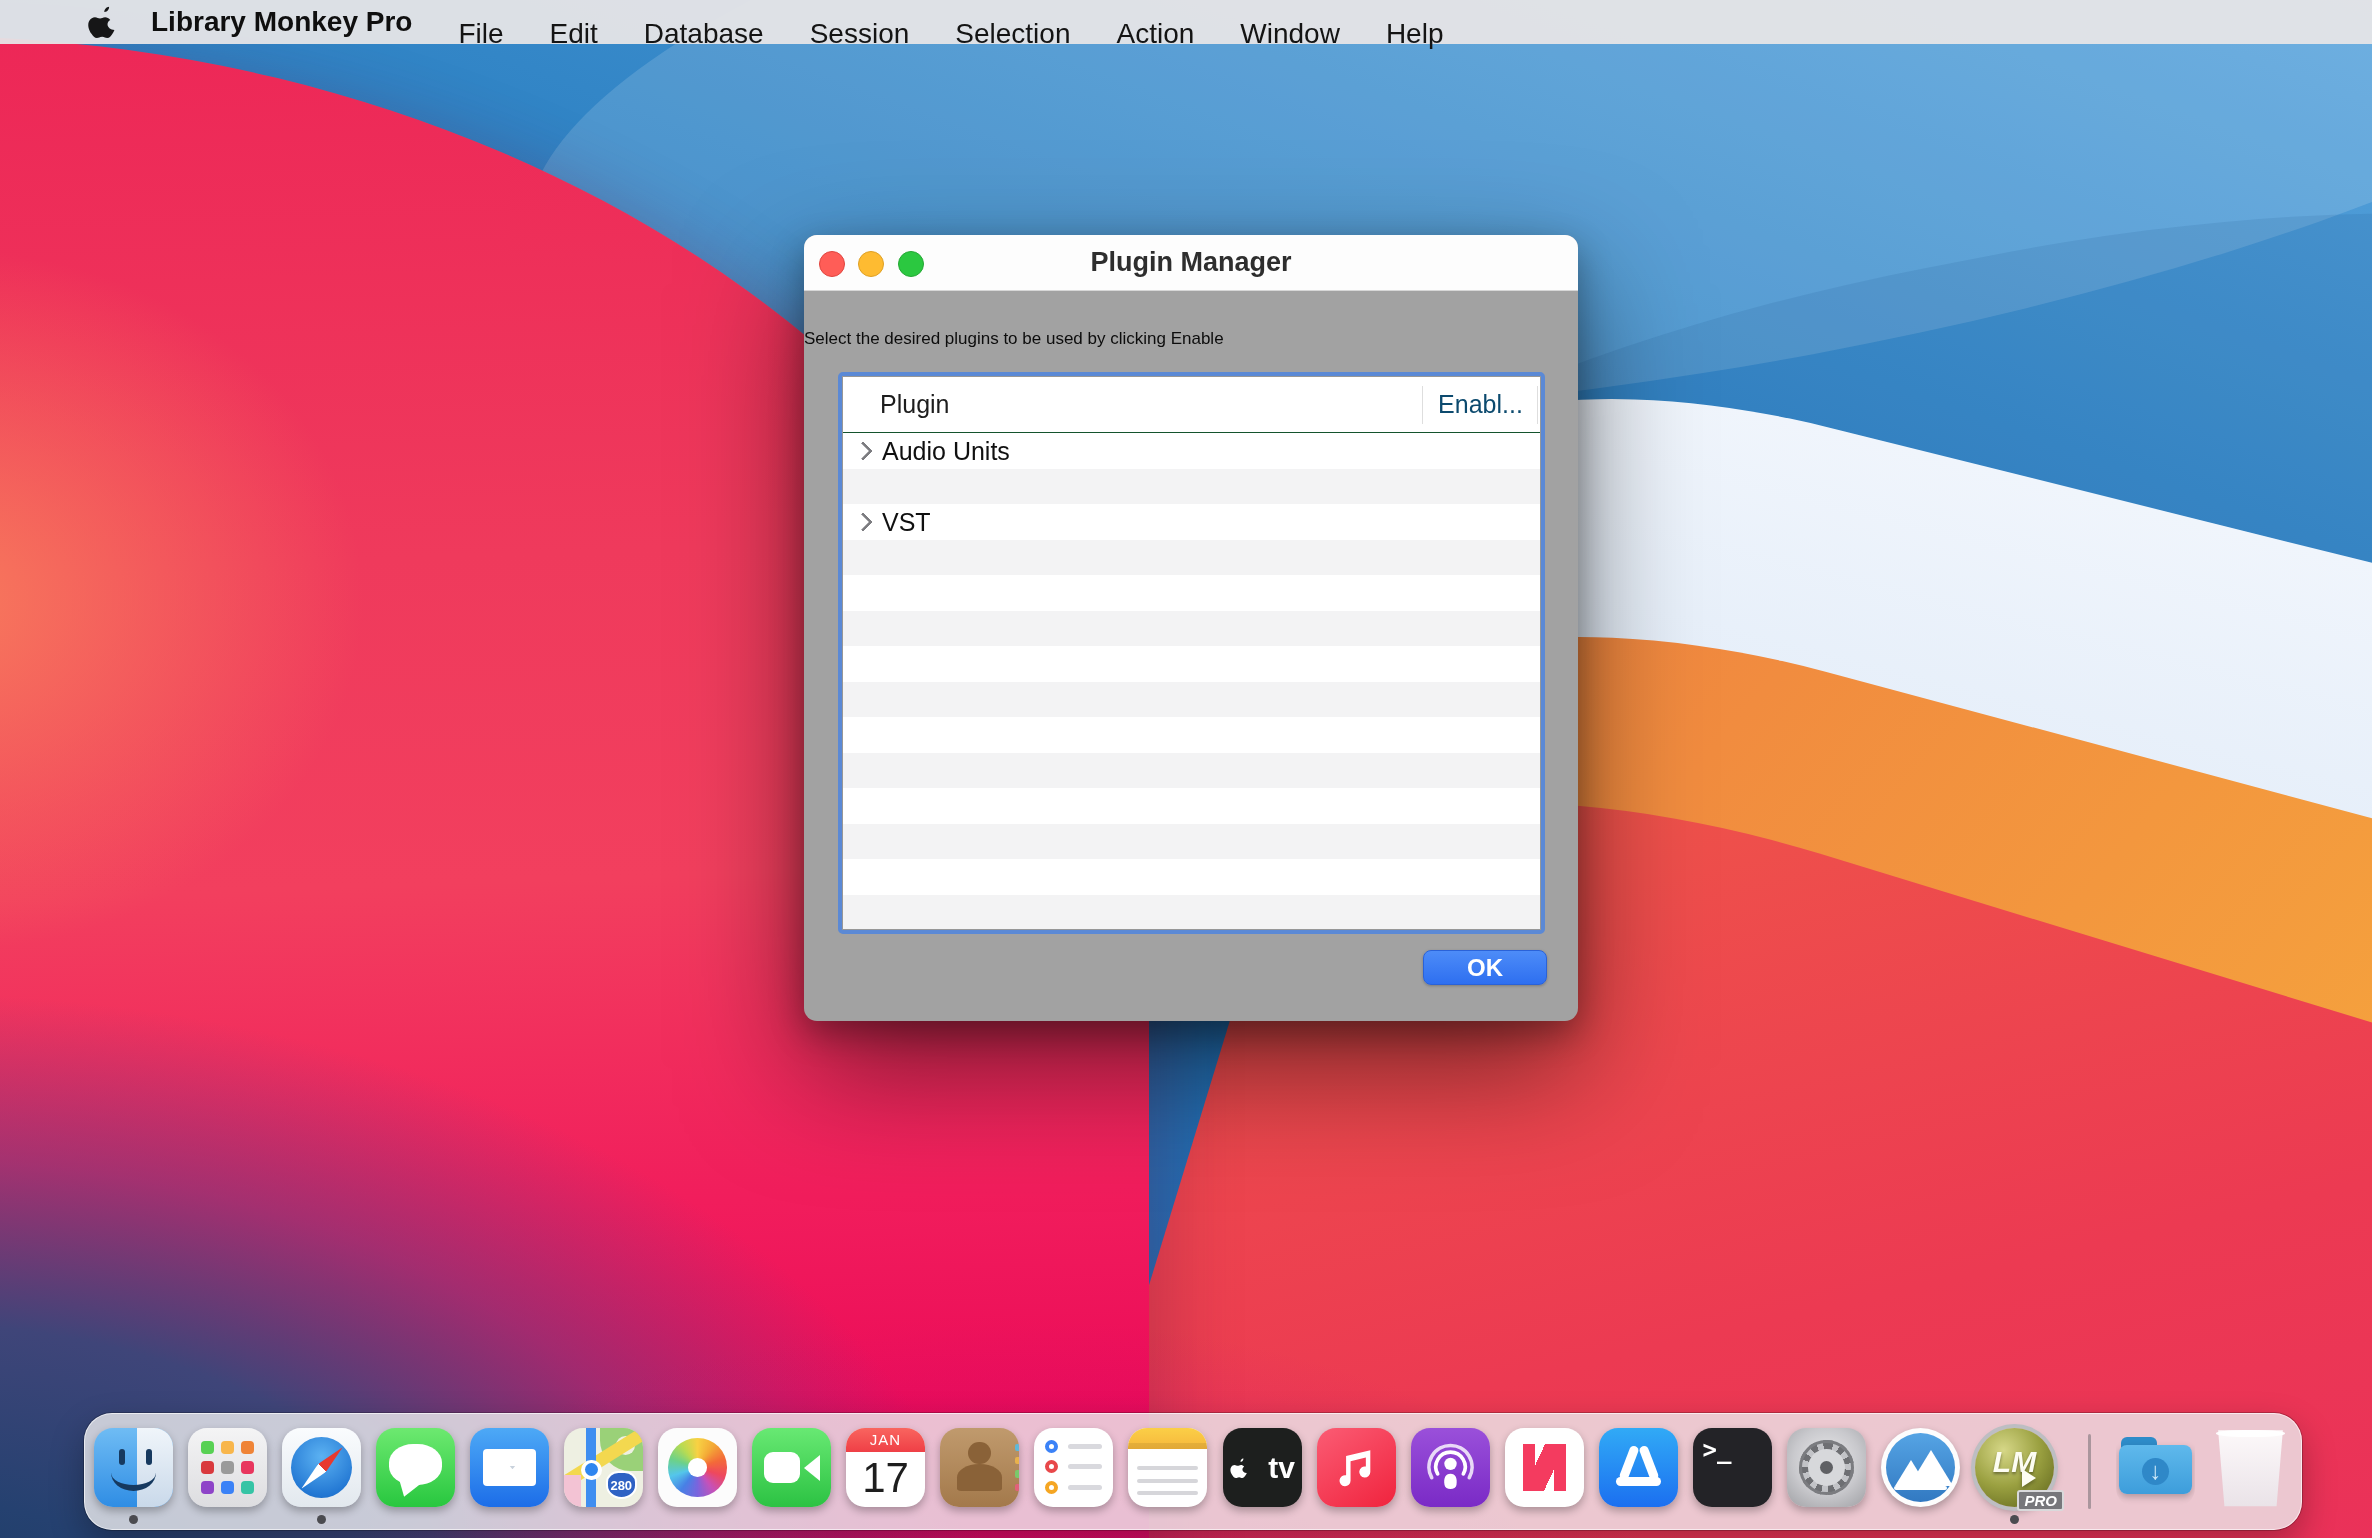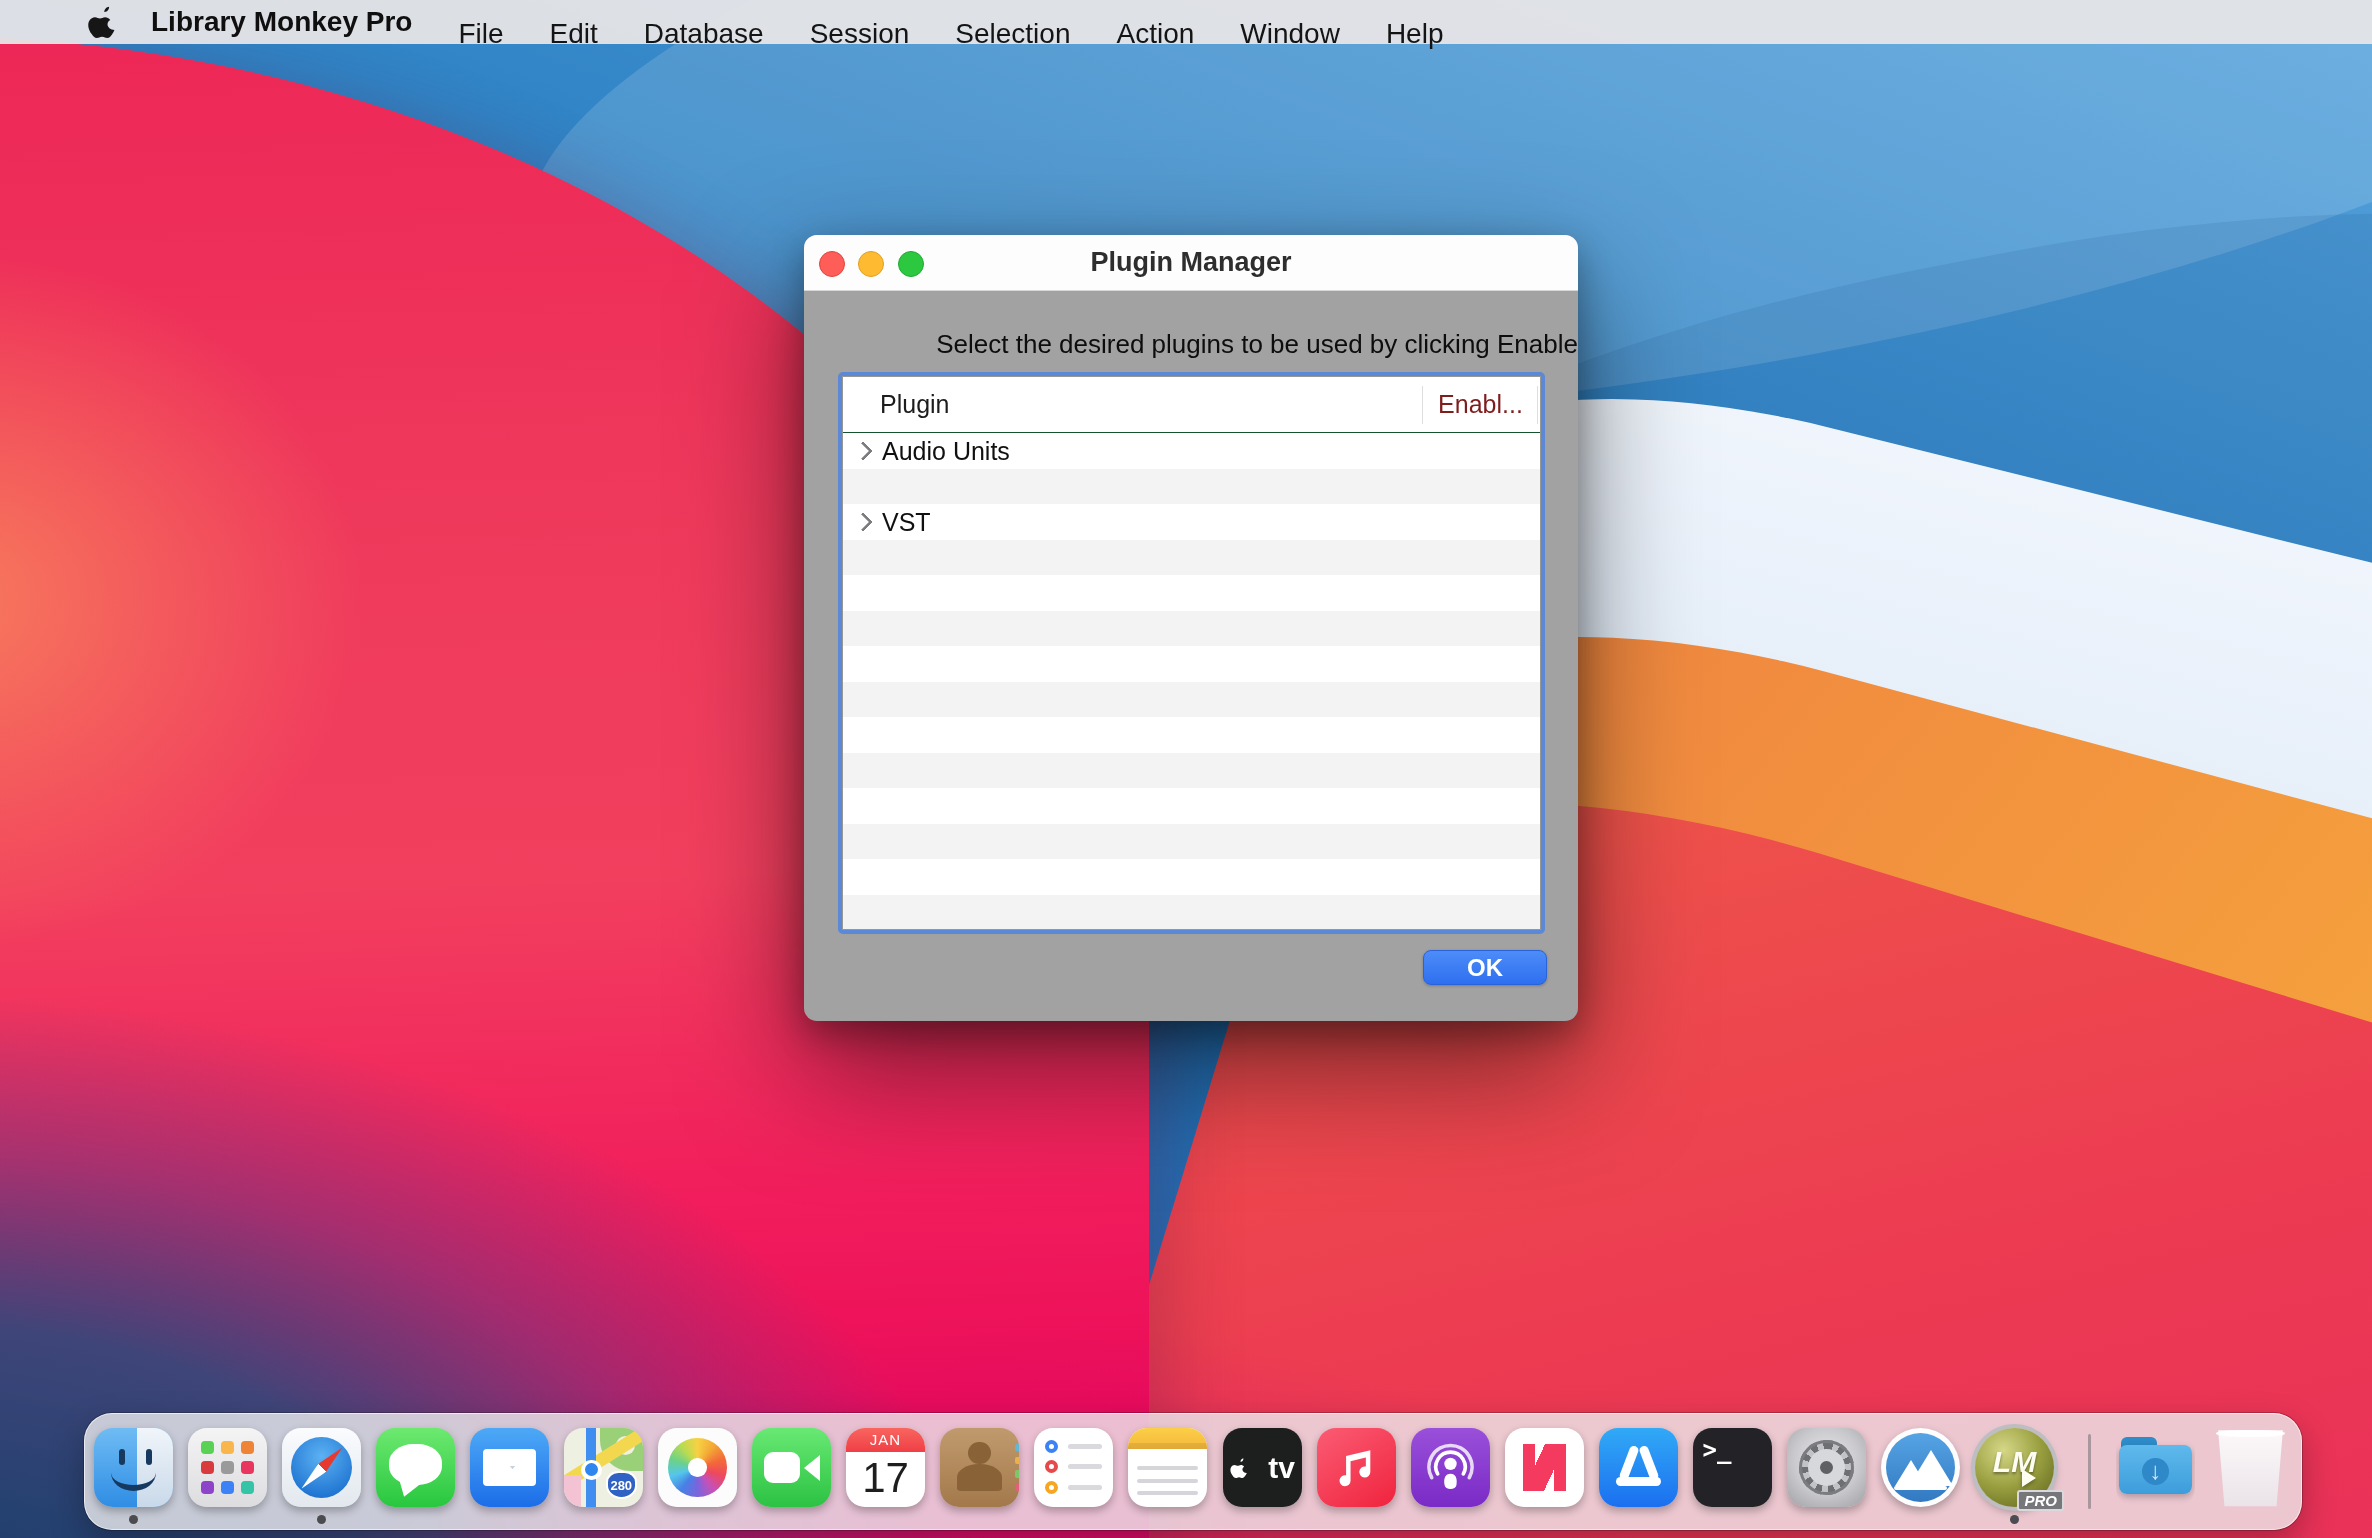--- a/index.html
+++ b/index.html
@@ -42,29 +42,29 @@
   #plugin-window{position:absolute;left:804px;top:235px;width:774px;height:786px;border-radius:13px;
     background:#a2a2a2;box-shadow:0 48px 119px rgba(0,0,0,.5),0 12px 34px rgba(0,0,0,.32);z-index:20;}
   #titlebar{position:absolute;left:0;top:0;width:100%;height:55px;background:#fdfdfd;
     border-radius:13px 13px 0 0;border-bottom:1px solid #d7d7d7;}
   .tl{position:absolute;top:53%;width:24px;height:24px;border-radius:50%;transform:translateY(-50%);}
   .tl.red{left:15px;background:#ff5d57;border:1px solid #e0443e;}
   .tl.yellow{left:54px;background:#febb31;border:1px solid #dfa023;}
   .tl.green{left:94px;background:#2bc840;border:1px solid #24a834;}
   .win-title{position:absolute;left:0;top:0;width:100%;height:55px;display:flex;align-items:center;justify-content:center;
     font-size:27px;font-weight:700;color:#2e2e2e;}
-  .instruction{position:absolute;left:0;top:94px;width:100%;text-align:right;font-size:26px;color:#0d0d0d;}
+  .instruction{position:absolute;left:0;top:94px;width:100%;text-align:left;font-size:17px;color:#0d0d0d;}
   
   #plugin-table{position:absolute;left:34px;top:137px;width:707px;height:562px;box-sizing:border-box;
     border:4px solid #5b89d5;border-radius:5px;background:#fff;}
   .tbl-inner{position:absolute;inset:0;border:1px solid #979797;overflow:hidden;}
   .tbl-header{position:absolute;left:0;top:0;width:100%;height:55px;background:#fff;border-bottom:6px solid #14532d;}
   .th-plugin{position:absolute;left:37px;top:0;height:55px;display:flex;align-items:center;font-size:25px;color:#1d1d1d;}
   .th-enabled{position:absolute;left:582px;top:0;width:111px;height:55px;display:flex;align-items:center;justify-content:center;
-    font-size:25px;color:#7f1d1d;}
+    font-size:25px;color:#0c4a6e;}
   .th-div{position:absolute;left:579px;top:9px;width:1px;height:38px;background:#dedede;}
   .th-div2{position:absolute;left:694px;top:9px;width:1px;height:38px;background:#dedede;}
   .tbl-rows{position:absolute;left:0;top:56px;width:100%;bottom:0;
     background:repeating-linear-gradient(to bottom,#ffffff 0px,#ffffff 36px,#f3f3f4 36px,#f3f3f4 71px);}
   .prow{position:absolute;left:0;width:100%;height:36px;display:flex;align-items:center;}
   .prow .chev{margin-left:13px;width:11px;height:11px;border-right:3px solid #7c7c80;border-bottom:3px solid #7c7c80;
     transform:rotate(-45deg);border-radius:1px;}
   .prow .rlabel{margin-left:12px;font-size:25px;color:#101010;}
   
   #ok-btn{position:absolute;left:619px;top:715px;width:122px;height:33px;border-radius:8px;

